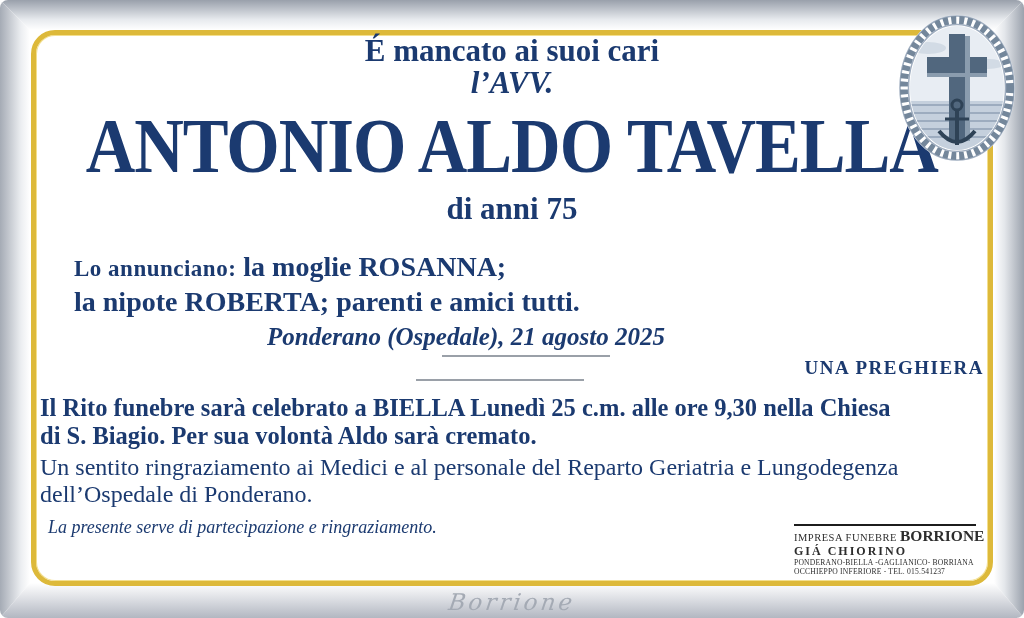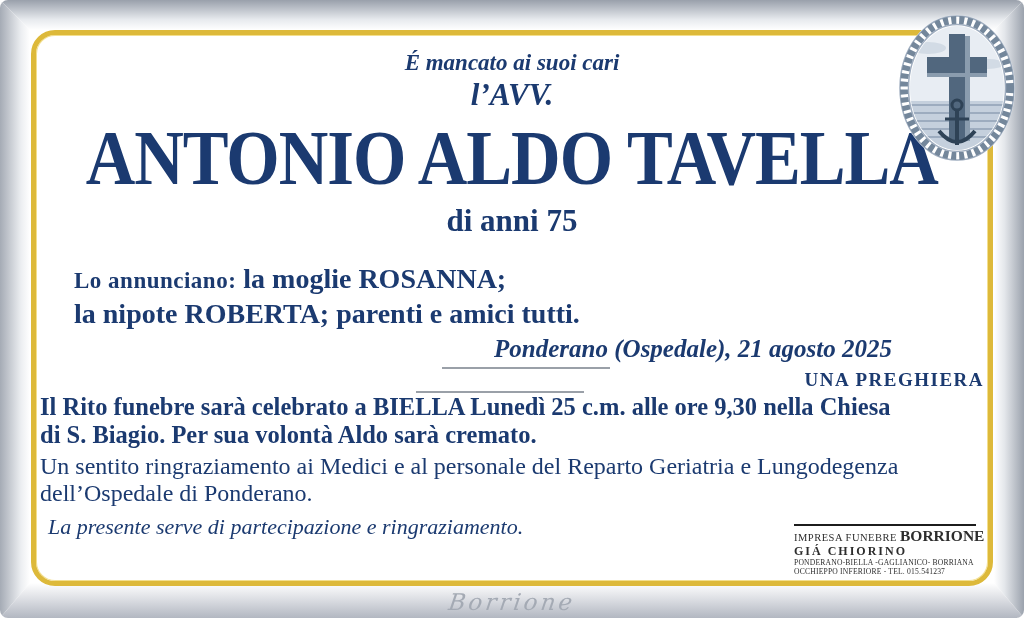--- a/index.html
+++ b/index.html
@@ -24,42 +24,42 @@
     clip-path:polygon(30px 0,calc(100% - 30px) 0,100% 100%,0 100%);}
   .gold-border{
     position:absolute;top:30px;left:31px;right:31px;bottom:32px;
     border:5px solid #ddb93a;border-radius:24px;
     box-shadow:inset 0 0 0 1px #f3df8e;
   }
   .content{
     position:absolute;top:36px;left:40px;right:40px;bottom:40px;
     color:#1b3a70;
   }
-  .intro{ text-align:center;font-style:italic;font-weight:600;font-size:23px;line-height:26px;margin-top:14px;}
+  .intro{ text-align:center;font-weight:600;font-size:31px;line-height:26px;margin-top:2px;}
   .avv{   text-align:center;font-style:italic;font-weight:600;font-size:31px;line-height:34px;margin-top:2px;}
   .name-wrap{height:80px;margin-top:4px;text-align:center;}
   .name{
     display:inline-block;font-weight:bold;font-size:70px;line-height:76px;
     letter-spacing:-1px;transform:scale(0.98,1.12);transform-origin:top center;white-space:nowrap;
   }
   .age{text-align:center;font-weight:bold;font-size:31px;line-height:34px;margin-top:8px;}
   .announcers{margin:24px 0 0 34px;font-weight:bold;font-size:28px;line-height:33px;}
   .announcers .label{font-weight:600;font-size:23px;letter-spacing:0.5px;}
   .announcers div{white-space:nowrap;}
-  .place-date{text-align:right;margin-right:92px;font-style:italic;font-weight:600;font-size:25px;line-height:29px;margin-top:4px;}
+  .place-date{text-align:center;margin-right:92px;font-style:italic;font-weight:600;font-size:25px;line-height:29px;margin-top:4px;}
   .prayer{width:100%;text-align:right;margin-top:4px;}
   .prayer .rule{height:2px;width:168px;background:#9aa0a8;margin:0 auto;}
   .prayer .rule-top{transform:translateX(14px);}
   .prayer .rule-bottom{transform:translateX(-12px);}
   .prayer .label{font-weight:bold;font-size:19px;letter-spacing:1.5px;line-height:22px;}
-  .rite{margin-top:0;font-weight:bold;font-size:24.5px;line-height:28px;}
+  .rite{margin-top:13px;font-weight:bold;font-size:24.5px;line-height:28px;}
   .rite div{white-space:nowrap;}
   .thanks{margin-top:4px;font-size:24px;line-height:27px;}
   .thanks div{white-space:nowrap;}
-  .closing{margin:6px 0 0 8px;font-style:italic;font-weight:500;font-size:22px;line-height:27px;font-family:Liberation Serif, serif;}
+  .closing{margin:6px 0 0 8px;font-style:italic;font-weight:500;font-size:18px;line-height:27px;font-family:Liberation Serif, serif;}
   .firm{
     position:absolute;right:8px;bottom:2px;width:182px;
     border-top:2px solid #1c1c1c;padding-top:3px;text-align:left;color:#2d2d2d;
   }
   .firm .l1{font-size:10.5px;letter-spacing:0.5px;line-height:14px;white-space:nowrap;}
   .firm .l1 .firm-name{font-size:15.5px;font-weight:bold;letter-spacing:0;}
   .firm .l2{font-size:12px;font-weight:600;letter-spacing:2px;line-height:13px;}
   .firm .l3,.firm .l4{font-size:7.6px;line-height:9px;letter-spacing:0.2px;white-space:nowrap;}
   .emblem{position:absolute;top:12px;right:6px;width:122px;height:152px;z-index:5;}
   .watermark{

